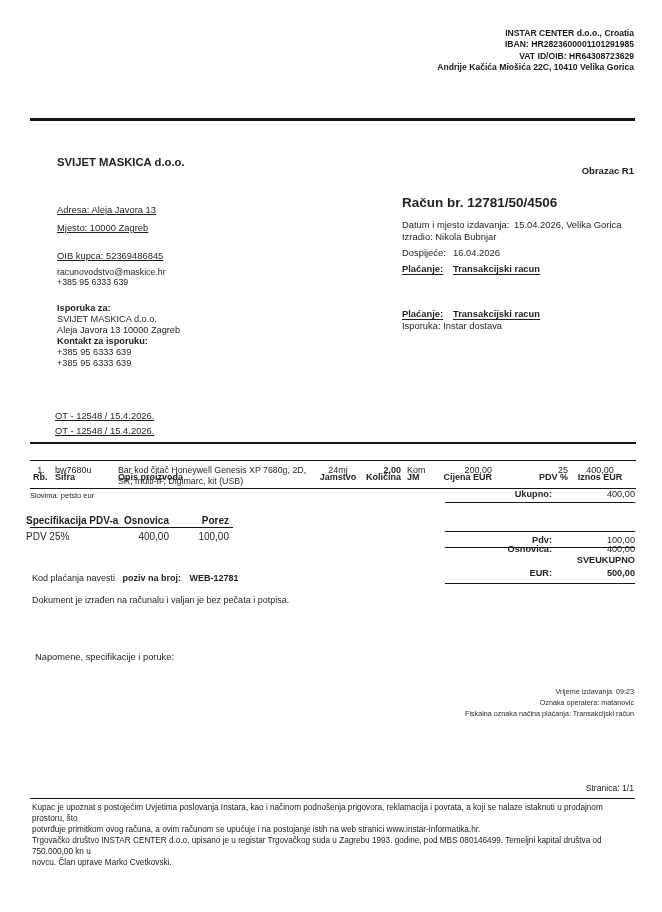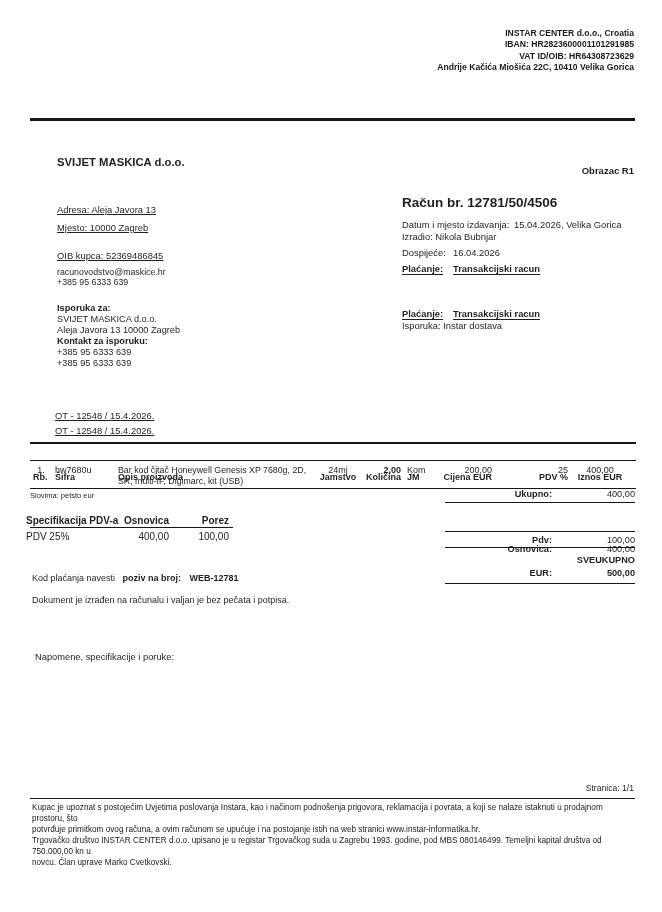--- a/index.html
+++ b/index.html
@@ -194,20 +194,25 @@
 
   <div class="abs note-line" style="left:32px; top:573px;">
     <span>Kod plaćanja navesti</span>
     <span class="b" style="margin-left:5px;">poziv na broj:</span>
     <span class="b" style="margin-left:6px;">WEB-12781</span>
   </div>
   <div class="abs note-line" style="left:32px; top:595px;">Dokument je izrađen na računalu i valjan je bez pečata i potpisa.</div>
 
   <div class="abs" style="left:35px; top:652px; font-size:9.3px;">Napomene, specifikacije i poruke:</div>
 
+  <div class="abs fiscal">
+    <div>Vrijeme izdavanja: 09:23</div>
+    <div>Oznaka operatera: matanovic</div>
+    <div>Fiskalna oznaka načina plaćanja: Transakcijski račun</div>
+  </div>
 
   <div class="abs page-num">Stranica: 1/1</div>
   <div class="abs rule" style="left:30px; top:798px; width:605px; height:1.4px;"></div>
   <div class="abs footer-text">
     <div>Kupac je upoznat s postojećim Uvjetima poslovanja Instara, kao i načinom podnošenja prigovora, reklamacija i povrata, a koji se nalaze istaknuti u prodajnom prostoru, što</div>
     <div>potvrđuje primitkom ovog računa, a ovim računom se upućuje i na postojanje istih na web stranici www.instar-informatika.hr.</div>
     <div>Trgovačko društvo INSTAR CENTER d.o.o. upisano je u registar Trgovačkog suda u Zagrebu 1993. godine, pod MBS 080146499. Temeljni kapital društva od 750.000,00 kn u</div>
     <div>novcu. Član uprave Marko Cvetkovski.</div>
   </div>
 

